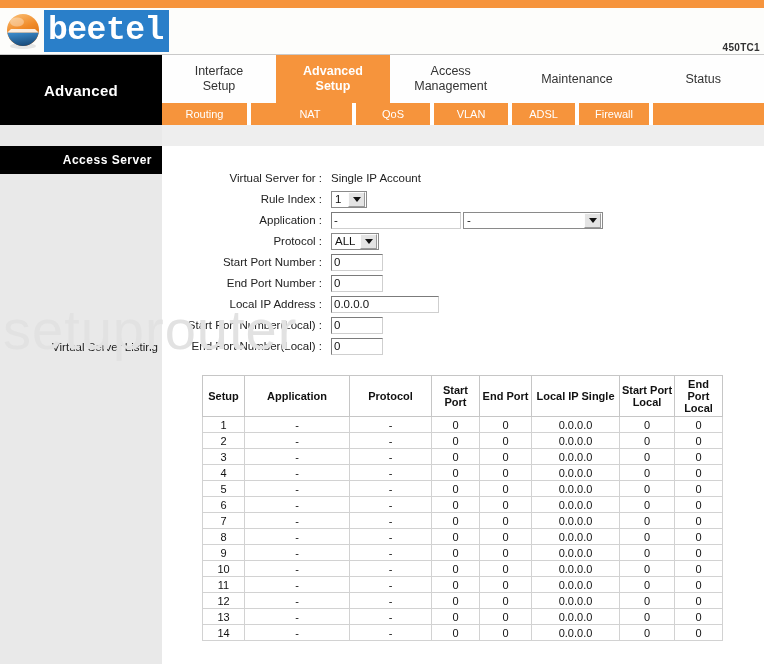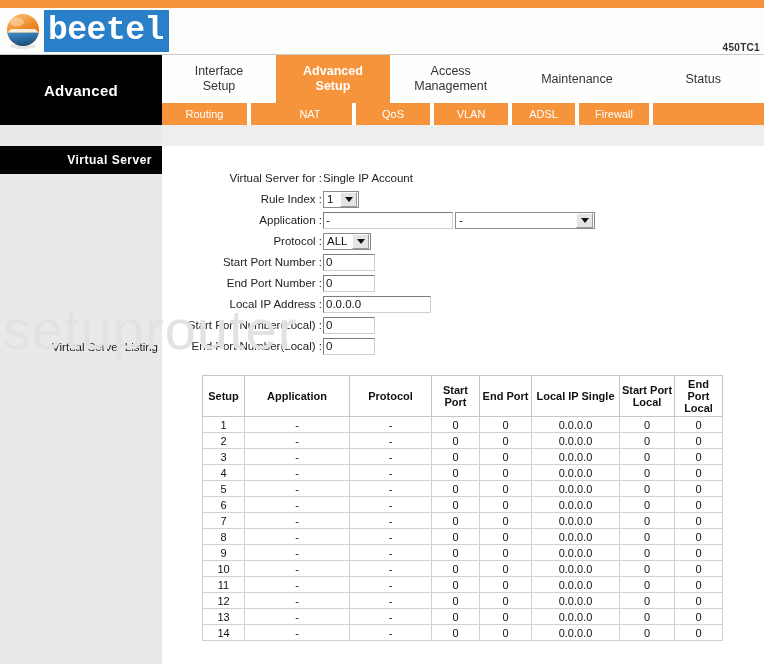--- a/index.html
+++ b/index.html
@@ -213,21 +213,21 @@
   }
   .frow {
     display: flex;
     align-items: center;
     height: 20px;
     margin-bottom: 1px;
   }
   .flabel {
     width: 160px;
     text-align: right;
-    padding-right: 1px;
+    padding-right: 9px;
     font-size: 11.5px;
     color: #222;
     white-space: nowrap;
   }
   .fvalue-static {
     font-size: 11.5px;
     color: #222;
   }
   .inp {
     box-sizing: border-box;
@@ -418,21 +418,21 @@
   </div>
 </div>
 
 <div class="page-body">
 
   <div class="gap-row">
     <div class="gap-right"></div>
   </div>
 
   <div class="sidebar">
-    <div class="sidebar-head">Virtual Server</div>
+    <div class="sidebar-head">Access Server</div>
     <div class="sidebar-listing-label">Virtual Server Listing</div>
   </div>
 
   <div class="content">
 
     <div class="form-area">
 
       <div class="frow">
         <div class="flabel">Virtual Server for :</div>
         <div class="fvalue-static">Single IP Account</div>

